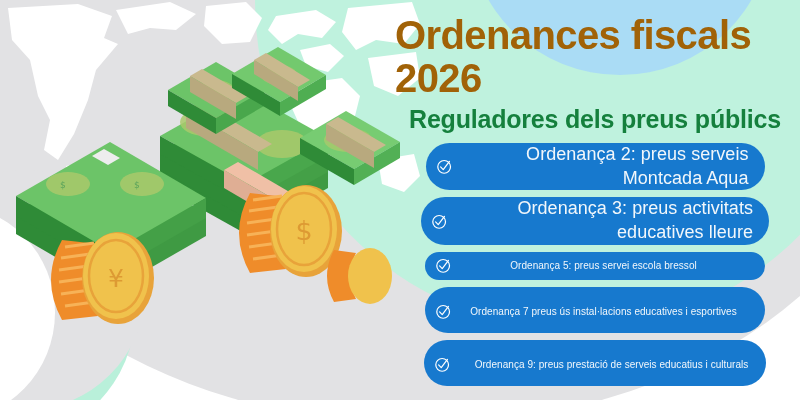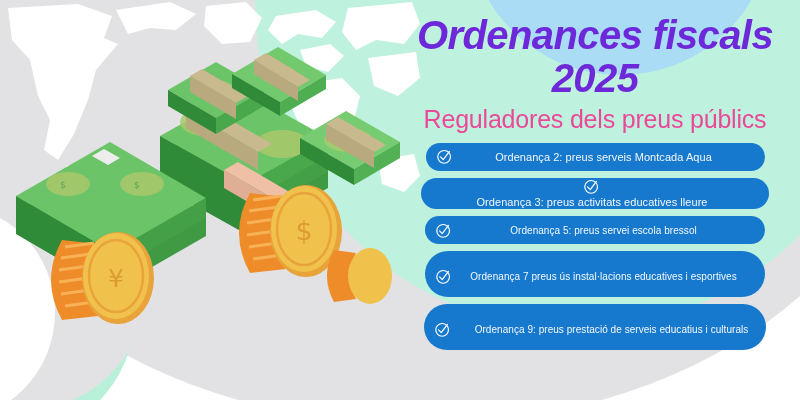--- a/index.html
+++ b/index.html
@@ -81,35 +81,33 @@
     left: 390px; top: 0;
     width: 410px; height: 400px;
     display: flex;
     flex-direction: column;
     align-items: center;
   }
 
   #title {
     margin: 14px 0 0 0;
     width: 400px;
-    text-align: center;
-    color: #6d28d9;
+    color: #a16207;
     font-weight: bold;
     font-size: 40px;
     line-height: 1.08;
     letter-spacing: -0.6px;
-    font-style: italic;
   }
 
   #subtitle {
     margin: 6px 0 0 0;
     width: 400px;
     text-align: center;
-    color: #ec4899;
-    font-weight: normal;
+    color: #15803d;
+    font-weight: bold;
     font-size: 25px;
     line-height: 1.1;
     letter-spacing: -0.2px;
   }
 
   #pill-list {
     margin: 9px 0 0 0;
     padding: 0;
     list-style: none;
     width: 410px;
@@ -126,21 +124,21 @@
     background: #1779ce;
     color: #f2f7fb;
     border-radius: 40px;
     margin-bottom: 7px;
     padding: 0 12px 0 10px;
     min-height: 28px;
   }
   .pill.two-line { min-height: 46px; padding-top: 4px; padding-bottom: 0; }
 
   .pill-w1 { width: 339px; }
-  .pill-w2 { width: 348px; flex-direction: column; }
+  .pill-w2 { width: 348px; }
   .pill-w3 { width: 340px; }
   .pill-w4 { width: 340px; }
   .pill-w5 { width: 342px; gap: 16px; }
 
   
   .pill.has-shadow::after {
     content: "";
     position: absolute;
     right: -4px; top: 2px;
     width: 28px; height: 42px;
@@ -158,21 +156,21 @@
 
   .pill-label {
     flex: 1 1 auto;
     text-align: center;
     font-size: 10px;
     line-height: 1.32;
     letter-spacing: 0.05px;
     padding-right: 4px;
   }
   .pill-w1 .pill-label,
-  .pill-w2 .pill-label { font-size: 11px; }
+  .pill-w2 .pill-label { font-size: 18px; text-align: right; }
 </style>
 </head>
 <body>
 
 <div id="poster">
 
   <div class="bg-layer arc-grey"></div>
   <div class="bg-layer arc-mint"></div>
   <div class="bg-layer arc-blue"></div>
   <div class="bg-layer arc-mint-left"></div>
@@ -314,21 +312,21 @@
     <g>
       <path d="M324,232 q-14,26 0,52 l22,-3 q-12,-23 0,-46 Z" fill="#ef8c2a"></path>
       <ellipse cx="360" cy="258" rx="22" ry="28" fill="#f0c24c"></ellipse>
     </g>
   </svg>
 
   <div id="content">
 
     <h1 id="title">
       <span>Ordenances fiscals</span><br>
-      <span>2025</span>
+      <span>2026</span>
     </h1>
 
     <h2 id="subtitle">Reguladores dels preus públics</h2>
 
     <ul id="pill-list">
 
       <li class="pill pill-w1">
         <svg class="check-icon" viewBox="0 0 24 24">
           <circle cx="11.5" cy="12.5" r="9" fill="none" stroke="#ffffff" stroke-width="1.7"></circle>
           <path d="M6.5 12.6 L10.2 16.4 L19 4.8" fill="none" stroke="#ffffff" stroke-width="1.7" stroke-linecap="round" stroke-linejoin="round"></path>

